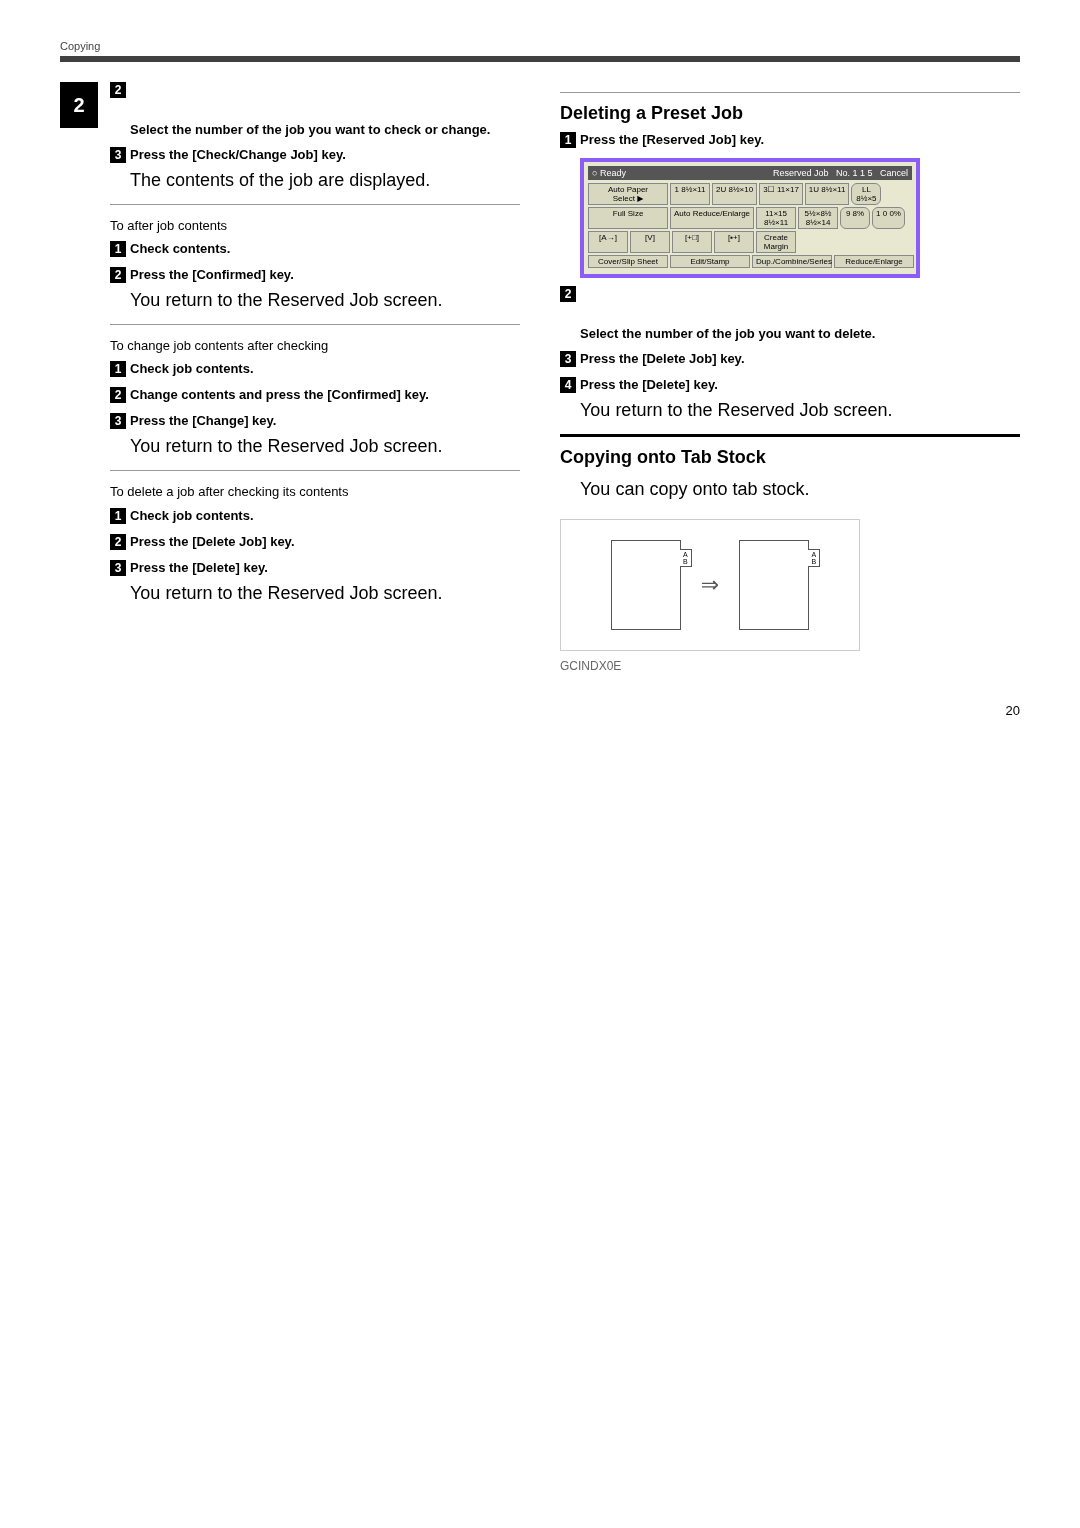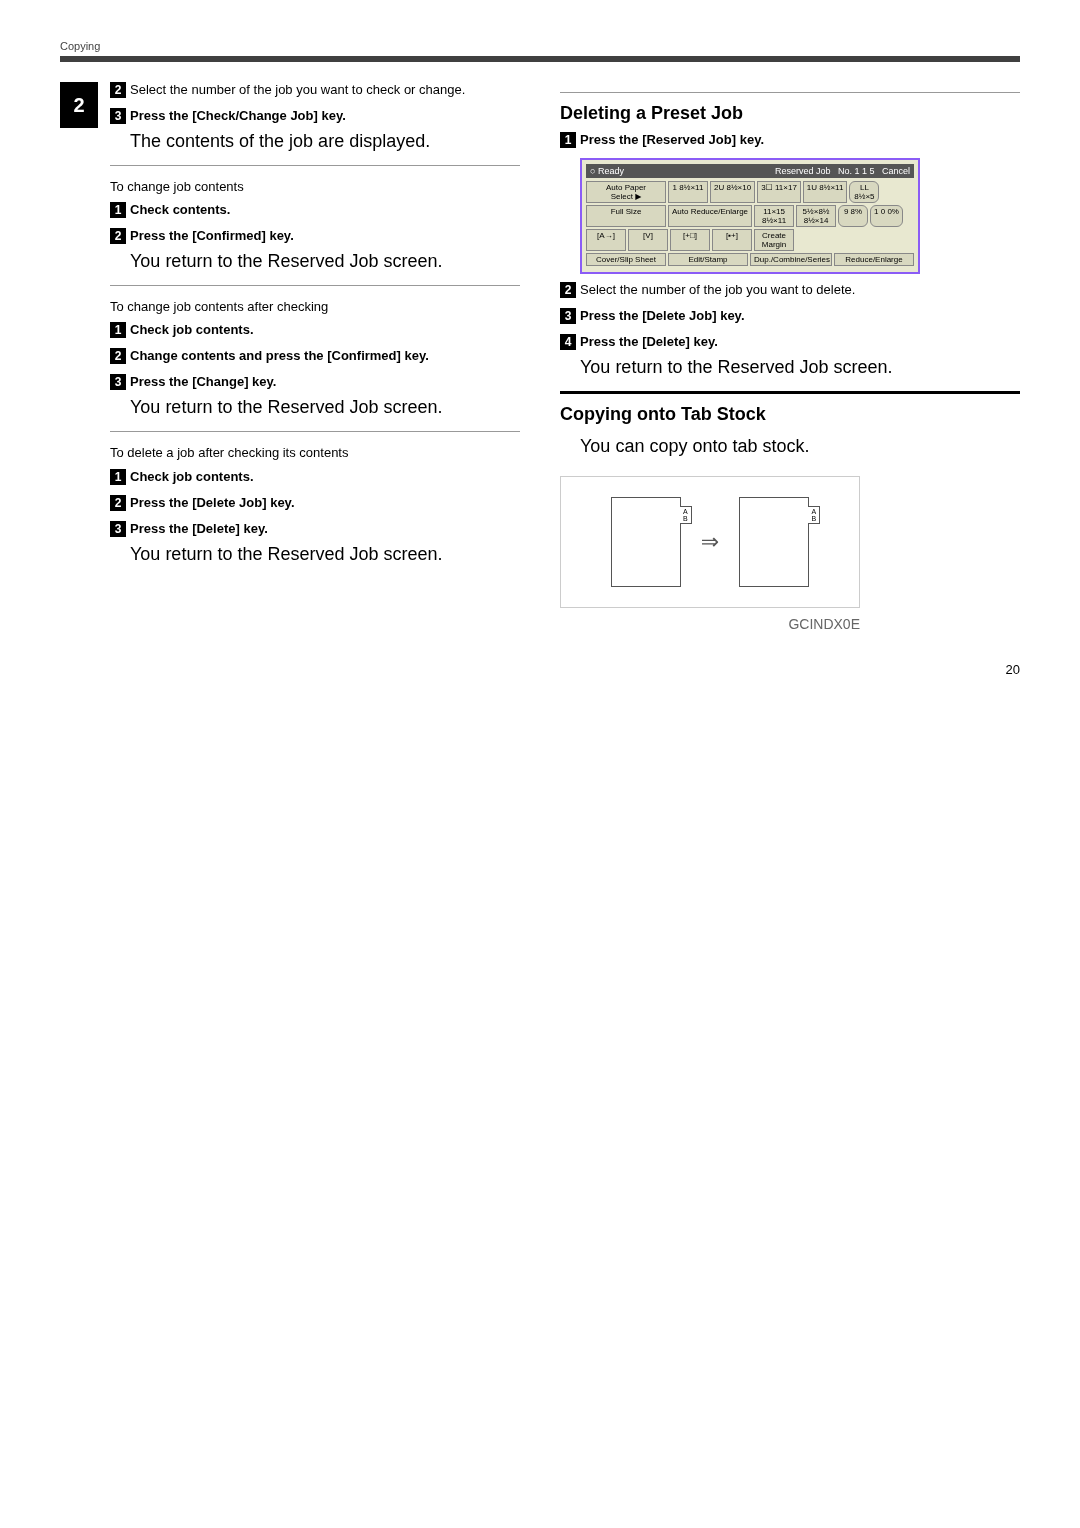--- a/index.html
+++ b/index.html
@@ -115,21 +115,21 @@
     }
 
     .page-num {
       margin-top: 30px;
       font-size: 13px;
       text-align: right;
     }
 
     
     .lcd-display {
-      border: 2px solid #8b5cf6;
+      border: 4px solid #8b5cf6;
       background: #e8e8d0;
       padding: 4px;
       font-size: 9px;
       margin: 6px 0 8px 20px;
       width: 340px;
     }
 
     .lcd-header {
       display: flex;
       justify-content: space-between;
@@ -198,29 +198,29 @@
       align-items: center;
       padding-top: 1px;
     }
 
     .arrow-right {
       font-size: 22px;
       color: #555;
     }
 
     .image-credit {
-      font-size: 14px;
+      font-size: 12px;
       color: #666;
-      text-align: right;
       width: 300px;
     }
 
     .select-bold {
-      font-weight: normal;
+      font-weight: bold;
       font-size: 13px;
+      margin-top: 40px;
     }
   </style>
 </head>
 <body>
 
 <div class="page-header">
   <span>Copying</span>
 </div>
 
 <div class="two-col">
@@ -243,21 +243,21 @@
       <div class="step-block">
         <div class="step-line">
           <span class="step-num">3</span>
           <span class="step-text">Press the [Check/Change Job] key.</span>
         </div>
         <div class="indent-text">The contents of the job are displayed.</div>
       </div>
 
       <hr class="thin">
 
-      <div class="section-label">To change job contents</div>
+      <div class="section-label">To after job contents</div>
 
       <div class="step-block">
         <div class="step-line">
           <span class="step-num">1</span>
           <span class="step-text">Check contents.</span>
         </div>
       </div>
       <div class="step-block">
         <div class="step-line">
           <span class="step-num">2</span>

